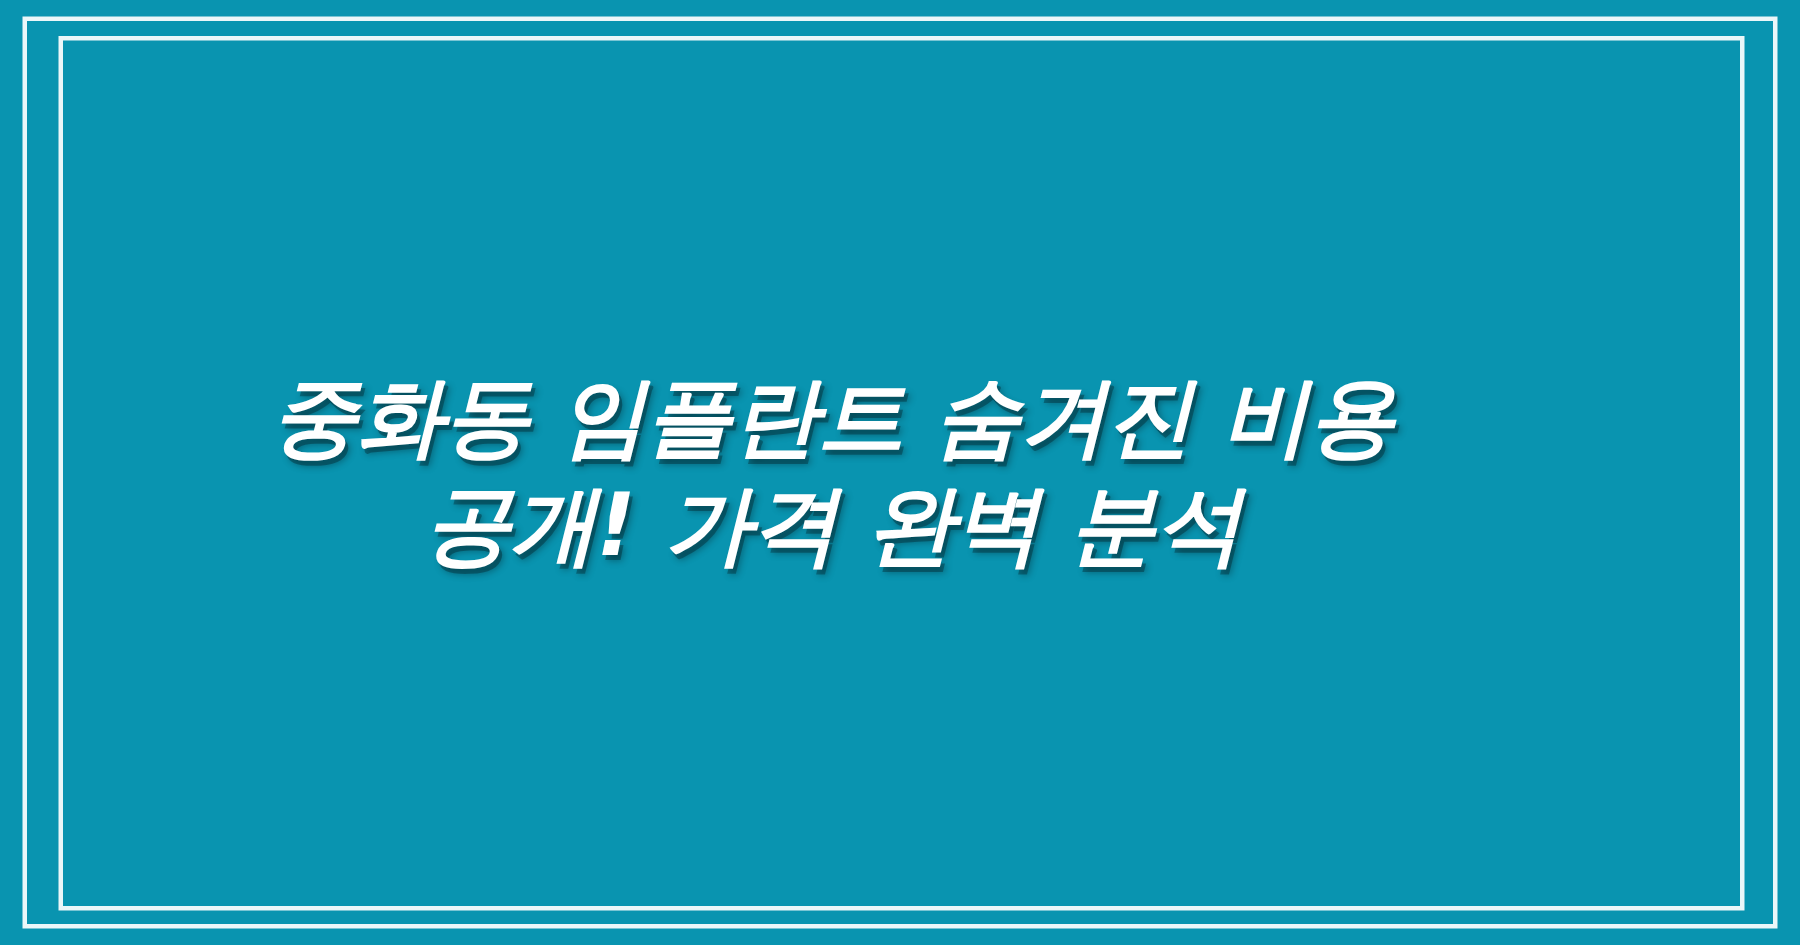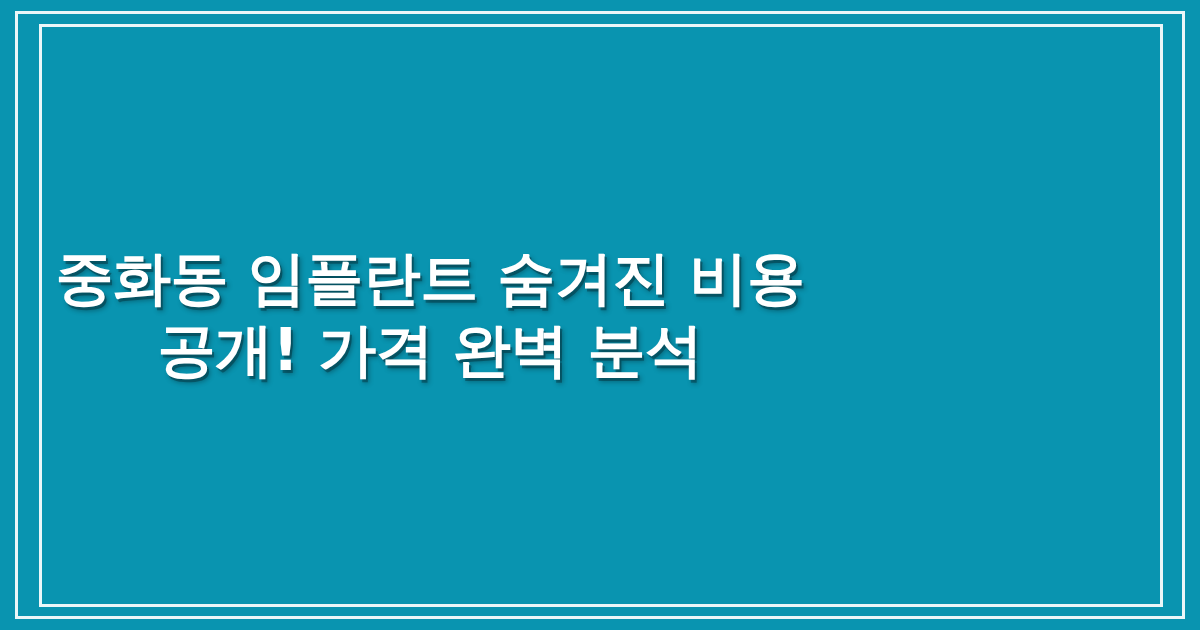--- a/index.html
+++ b/index.html
@@ -48,21 +48,22 @@
 
   
   .content {
     position: absolute;
     left: 0;
     top: 0;
     width: 1110px;
     height: 630px;
     display: flex;
     align-items: center;
-    justify-content: flex-start;
+    justify-content: center;
+    font-style: italic;
   }
 
   .headline {
     width: 860px;
     margin: 0;
     padding: 0;
     text-align: center;
     color: #ffffff;
     font-family: "DejaVu Sans", "Liberation Sans", sans-serif;
     font-weight: 700;

